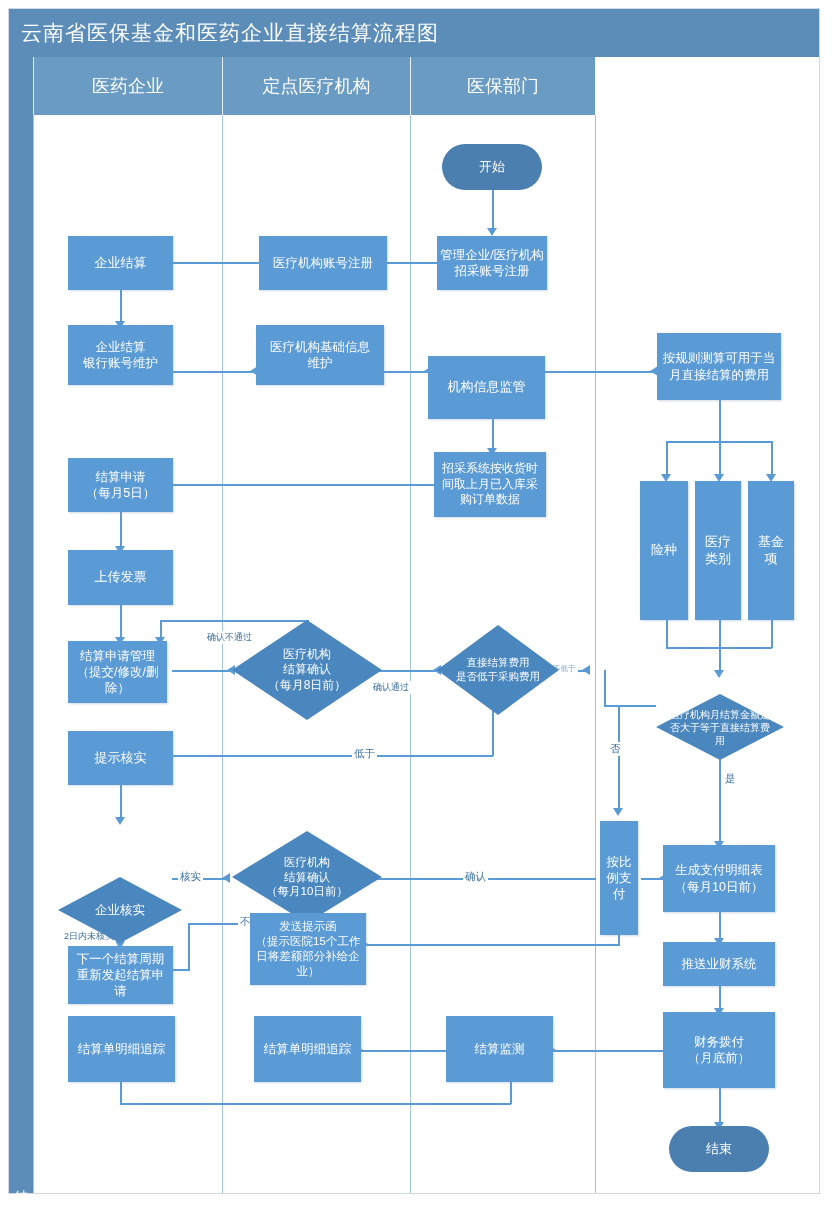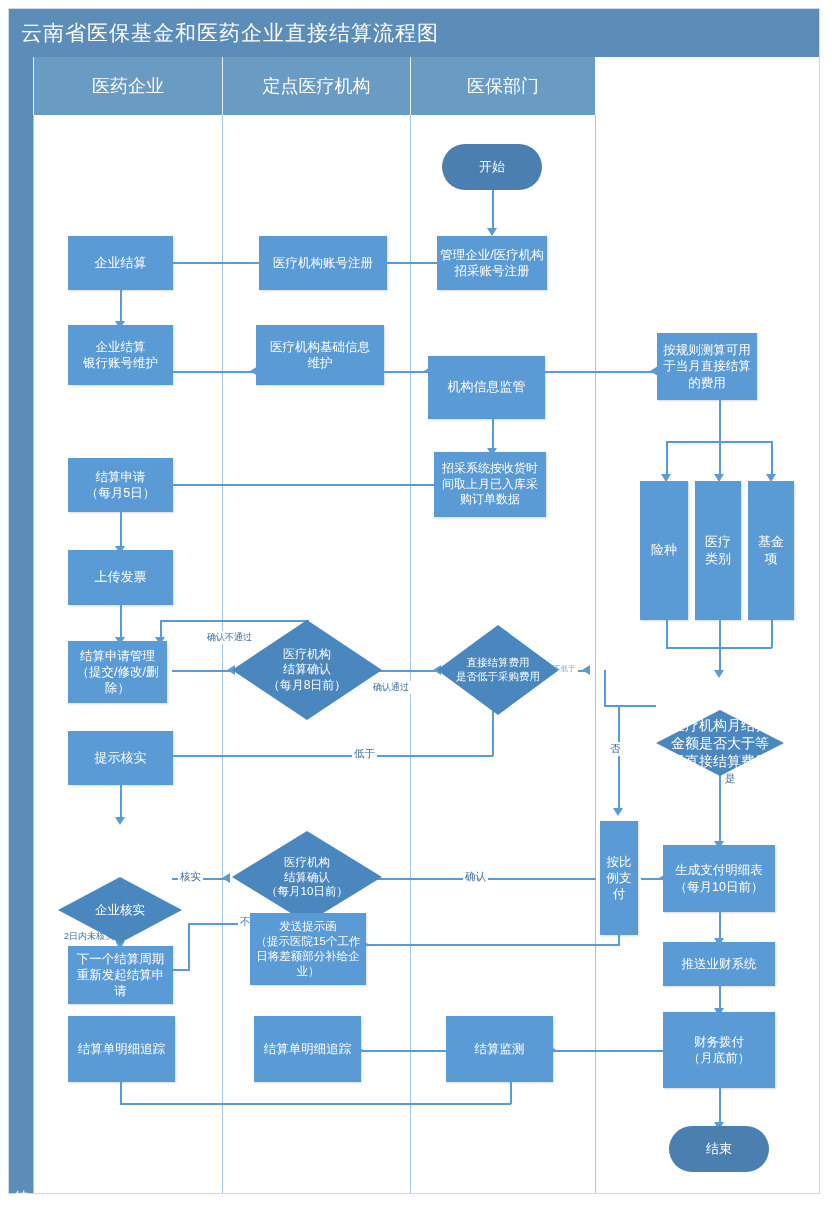--- a/index.html
+++ b/index.html
@@ -219,21 +219,21 @@
   <div class="node proc" style="left:68px;top:325px;width:105px;height:60px;font-size:12.5px;white-space:pre-line;text-align:center;">企业结算
 银行账号维护</div>
 
   <div class="node proc" style="left:256px;top:325px;width:128px;height:60px;font-size:12.5px;white-space:pre-line;">医疗机构基础信息
 维护</div>
 
   <div class="node proc" style="left:428px;top:337px;width:117px;height:63px;font-size:13px;margin-top:19px;">机构信息监管</div>
 
   <div class="node proc" style="left:434px;top:452px;width:112px;height:65px;font-size:12px;">招采系统按收货时间取上月已入库采购订单数据</div>
 
-  <div class="node proc" style="left:657px;top:333px;width:100px;height:67px;font-size:12.5px;">按规则测算可用于当月直接结算的费用</div>
+  <div class="node proc" style="left:657px;top:333px;width:124px;height:67px;font-size:12.5px;">按规则测算可用于当月直接结算的费用</div>
 
   <div class="node proc" style="left:640px;top:481px;width:48px;height:139px;font-size:13px;white-space:pre-line;">险种</div>
   <div class="node proc" style="left:695px;top:481px;width:46px;height:139px;font-size:13px;white-space:pre-line;">医疗
 类别</div>
   <div class="node proc" style="left:748px;top:481px;width:46px;height:139px;font-size:13px;white-space:pre-line;">基金
 项</div>
 
   <div class="node proc" style="left:68px;top:458px;width:105px;height:54px;font-size:12.5px;white-space:pre-line;">结算申请
 （每月5日）</div>
 
@@ -252,21 +252,21 @@
   </div>
 
   <div class="node diamond" style="left:437px;top:625px;width:122px;height:90px;font-size:10.5px;">
     <svg class="dshape" viewBox="0 0 122 90" preserveAspectRatio="none">
       <polygon points="61,0 122,45 61,90 0,45" fill="#4A87BE"></polygon>
     </svg>
     <div class="dtxt" style="white-space:pre-line;">直接结算费用
 是否低于采购费用</div>
   </div>
 
-  <div class="node diamond" style="left:656px;top:710px;width:128px;height:66px;font-size:14px;">
+  <div class="node diamond" style="left:656px;top:694px;width:128px;height:66px;font-size:10px;">
     <svg class="dshape" viewBox="0 0 128 66" preserveAspectRatio="none">
       <polygon points="64,0 128,33 64,66 0,33" fill="#4A87BE"></polygon>
     </svg>
     <div class="dtxt" style="width:82%;">医疗机构月结算金额是否大于等于直接结算费用</div>
   </div>
 
   <div class="node proc" style="left:68px;top:731px;width:105px;height:54px;font-size:13px;">提示核实</div>
 
   <div class="node diamond" style="left:58px;top:877px;width:124px;height:66px;font-size:12.5px;">
     <svg class="dshape" viewBox="0 0 124 66" preserveAspectRatio="none">

